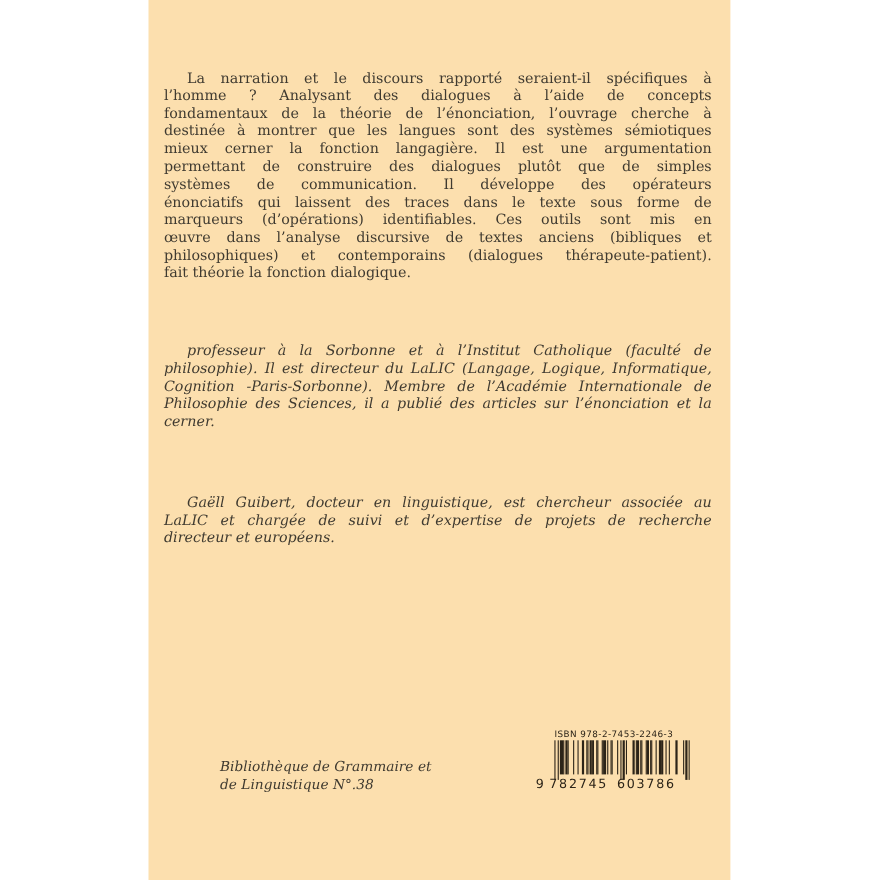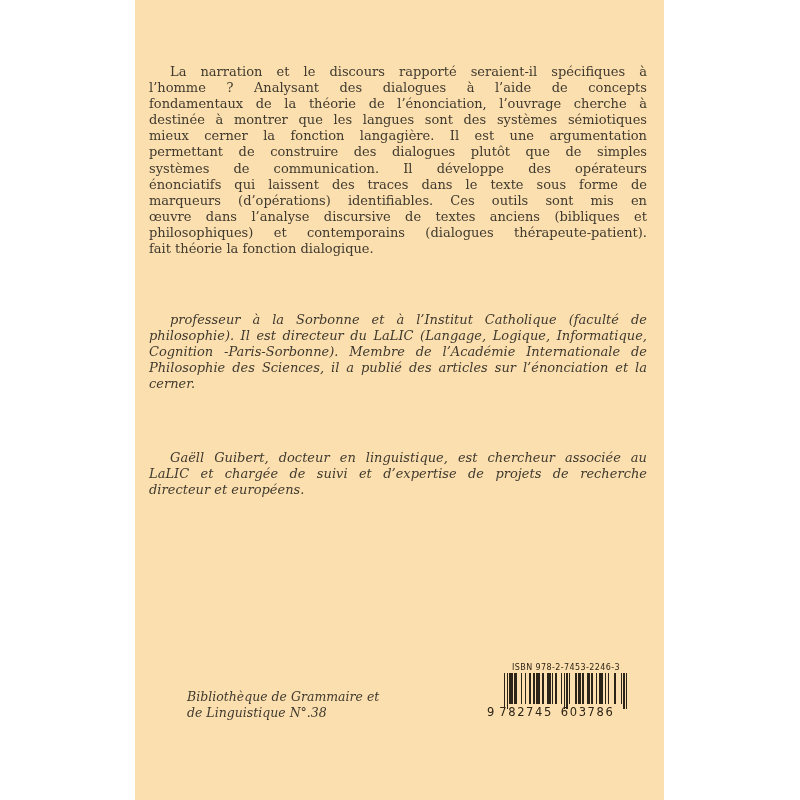--- a/index.html
+++ b/index.html
@@ -16,32 +16,32 @@
     color:var(--ink, #3f3a30);
     font-size:13px; line-height:16.1px;
   }
   .blurb   { top:64px; }
   .bio1    { top:312px; font-style:italic; }
   .bio2    { top:421px; font-style:italic;margin-top:29px; }
   .para .line { text-align:justify; text-align-last:justify; }
   .para .line:last-child { text-align-last:left; }
   .para .line:first-child { text-indent:21px; }
   .collection {
-    position:absolute; left:52px; top:689px;
+    position:absolute; left:65px; top:689px;
     color:var(--ink, #3f3a30);
     font-style:italic; font-size:12.5px; line-height:16px;
   }
   .barcode-block {
     position:absolute; left:352px; top:663px; width:150px;
     color:var(--bar, #2c2418);
   }
   .isbn-label {
     margin-left:17px; width:124px;
     font-family:"DejaVu Sans", sans-serif;
-    font-size:8px; letter-spacing:0.4px; text-align:center;
+    font-size:8px; letter-spacing:0.4px; text-align:left;
     white-space:nowrap;
   }
   .bars {
     margin-left:17px; margin-top:1px;
     display:flex; align-items:flex-start;
   }
   .module { width:1.3px; height:31px; }
   .module.bar { background:var(--bar, #2c2418); }
   .module.guard { height:36px; }
   .digits-row {

